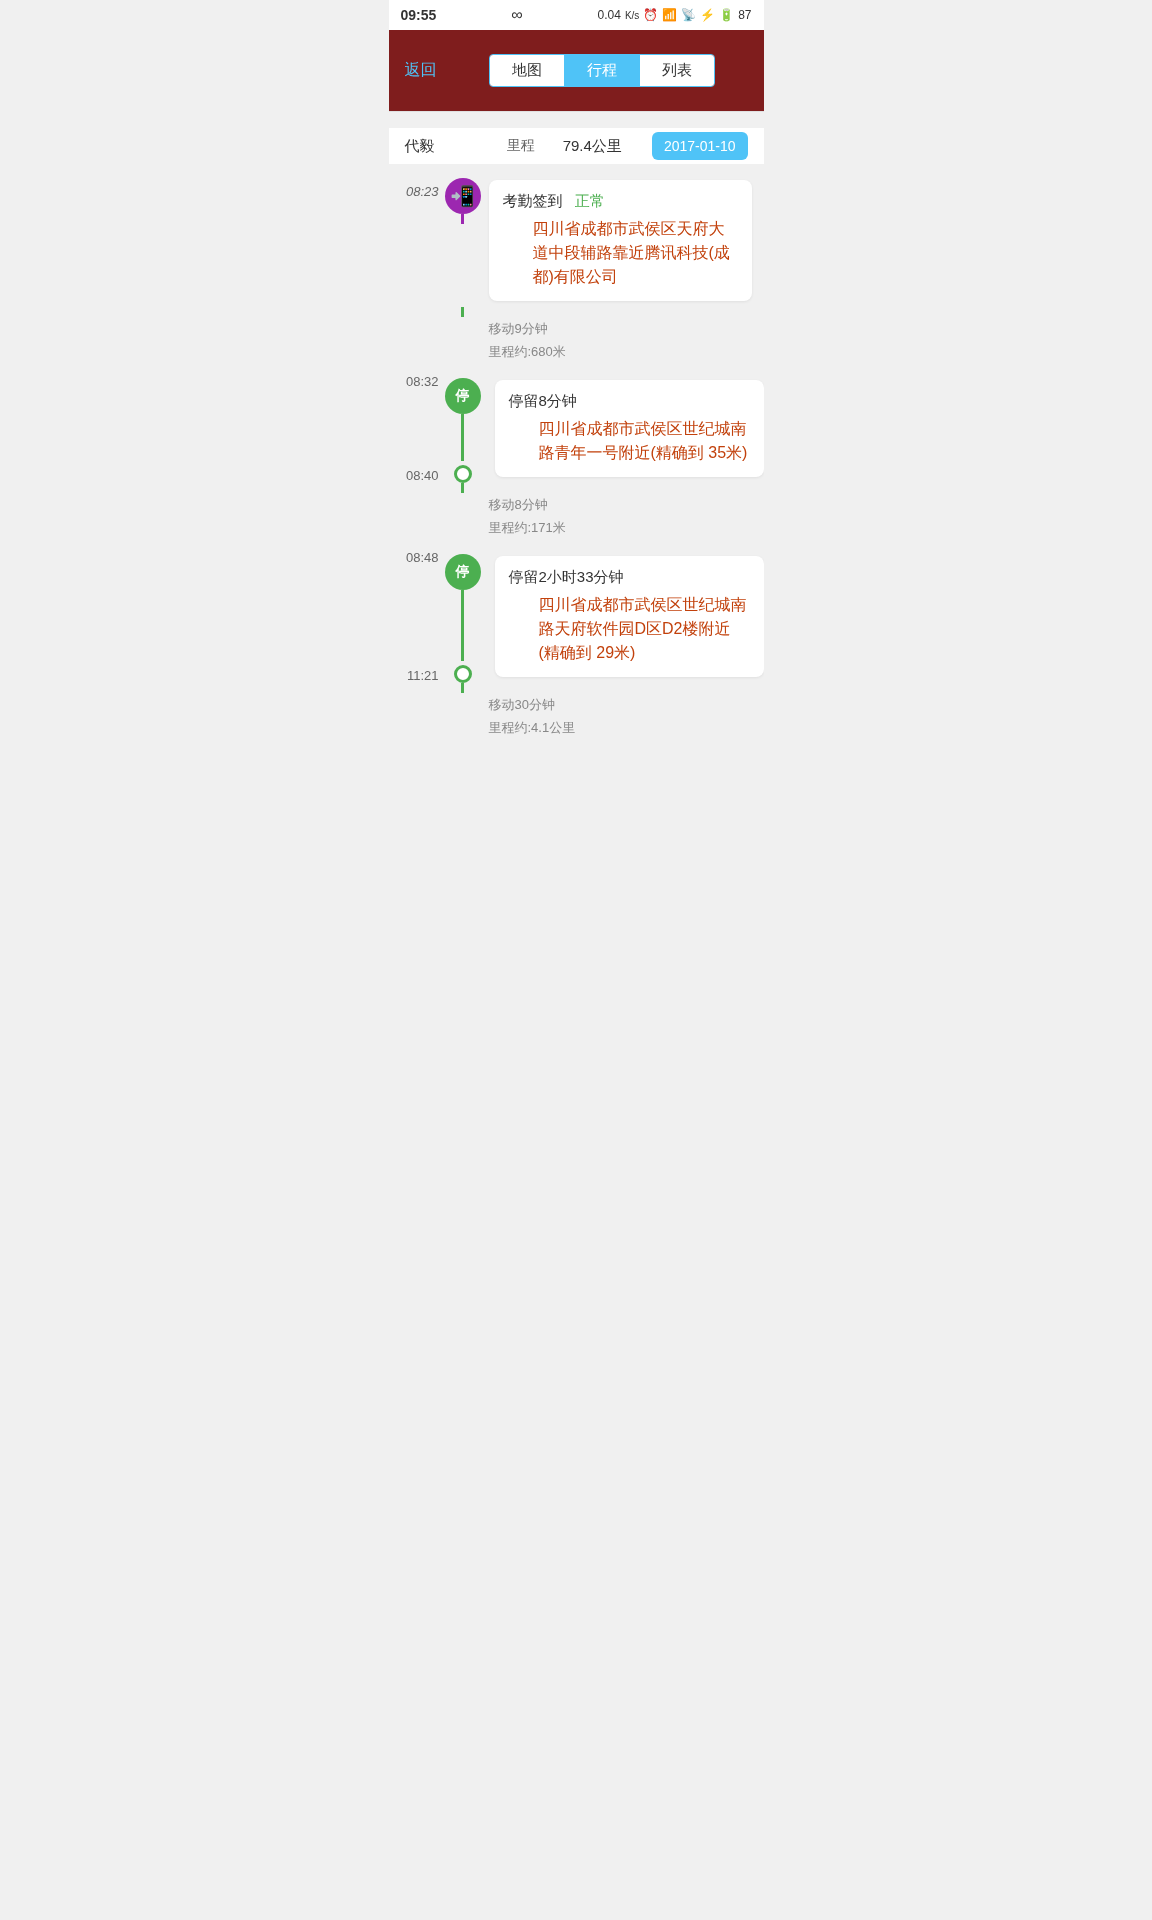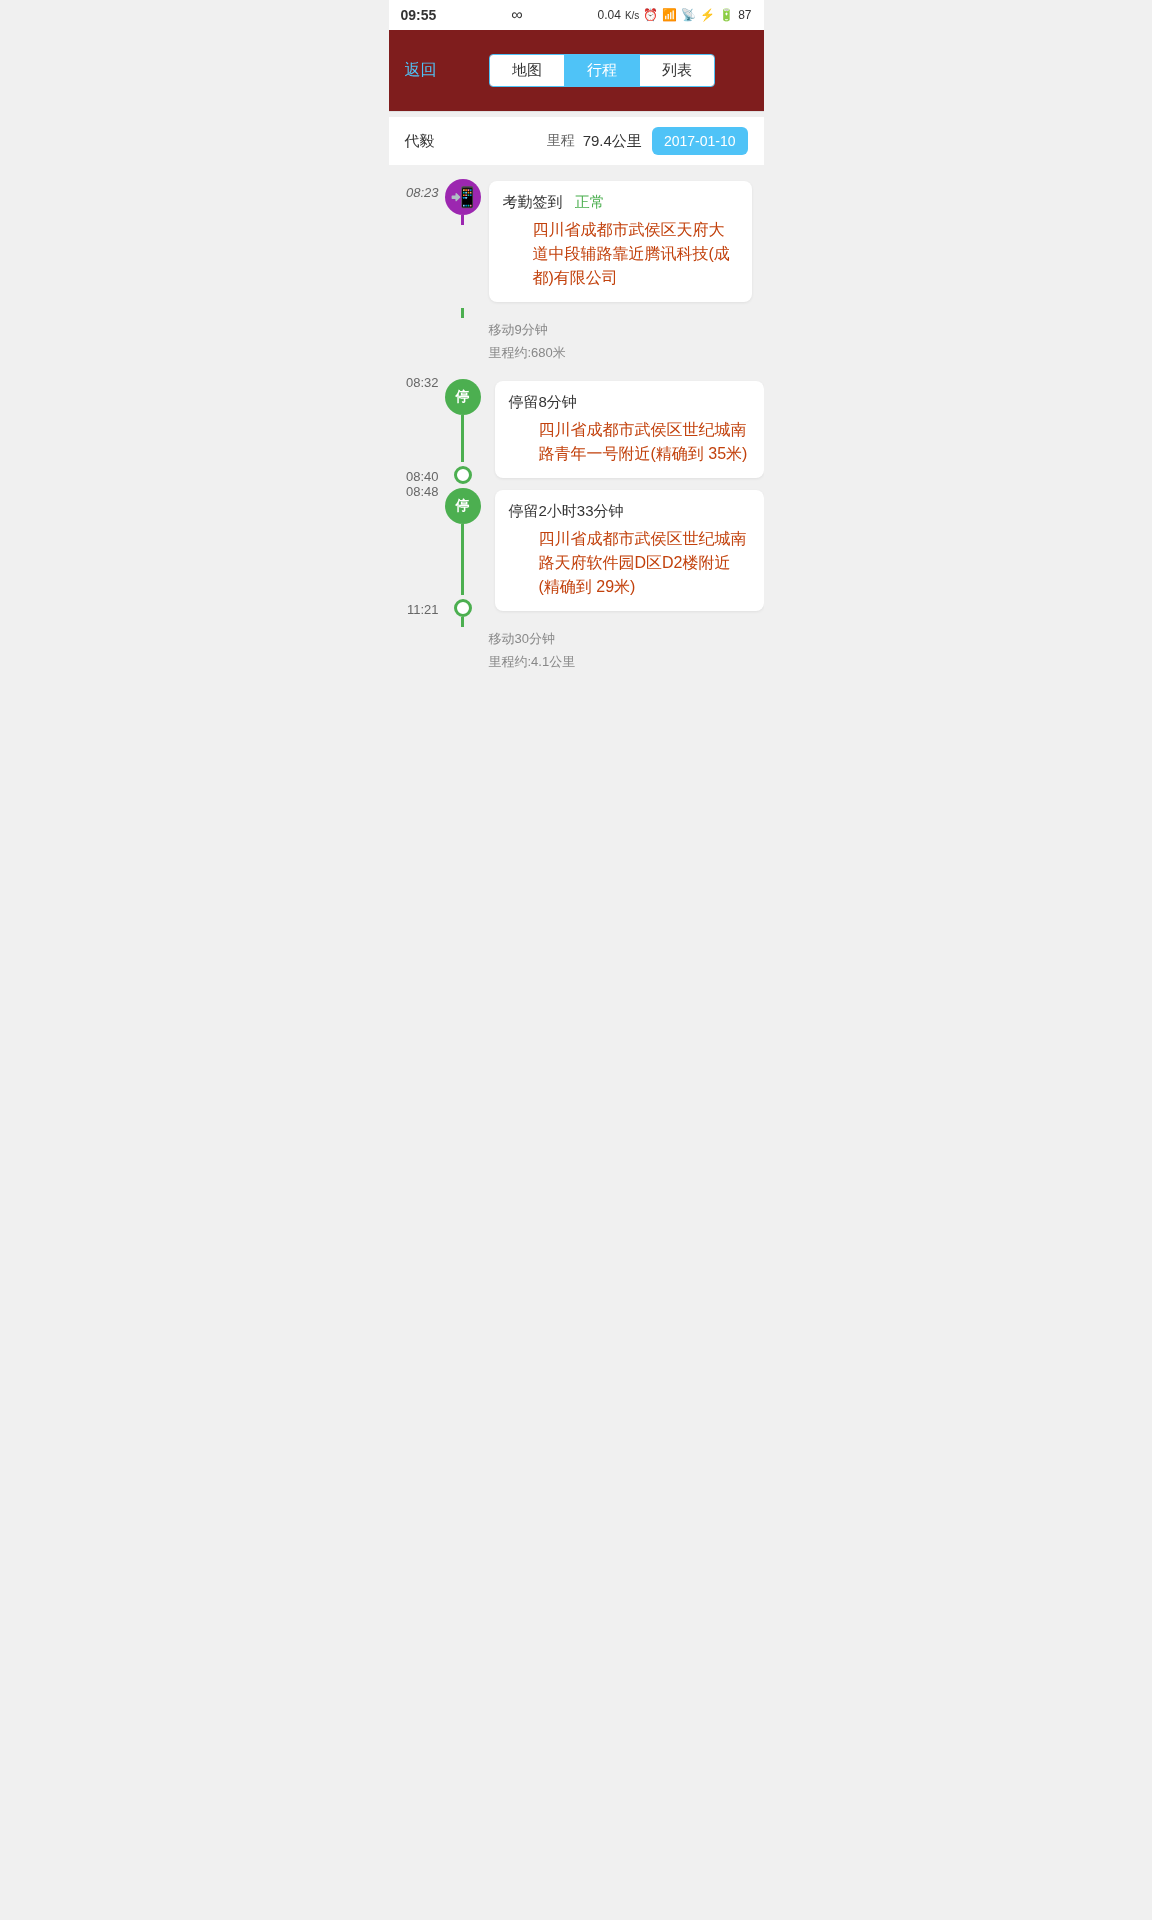--- a/index.html
+++ b/index.html
@@ -63,22 +63,23 @@
     .tab-item.active {
       background: #4FC3F7;
       color: #fff;
     }
 
     
     .info-bar {
       background: #fff;
       display: flex;
       align-items: center;
-      padding: 10px 16px;
-      margin-top: 5px;
+      padding: 4px 16px;
+      margin-top: 16px;
+      gap: 20px;
     }
     .info-user { font-size: 15px; color: #333; font-weight: 500; }
     .info-mileage-label { font-size: 14px; color: #666; margin-left: auto; }
     .info-mileage-value { font-size: 15px; color: #333; font-weight: 500; margin-left: 8px; }
     .date-badge {
       background: #4FC3F7;
       color: #fff;
       border-radius: 6px;
       padding: 6px 12px;
       font-size: 14px;
@@ -307,20 +308,30 @@
       </div>
       <div class="stop-card-col">
         <div class="card">
           <div class="card-title">停留8分钟</div>
           <div class="card-address">四川省成都市武侯区世纪城南路青年一号附近(精确到 35米)</div>
         </div>
       </div>
     </div>
   </div>
 
+  <div class="movement-row">
+    <div class="movement-time-col"></div>
+    <div class="movement-line-col">
+      <div class="line-segment line-green" style="height:80px;"></div>
+    </div>
+    <div class="movement-content">
+      <div>移动8分钟</div>
+      <div>里程约:171米</div>
+    </div>
+  </div>
 
   <div class="stop-block">
     <div class="stop-inner">
       <div class="stop-times">
         <span>08:48</span>
         <span style="margin-top:80px;">11:21</span>
       </div>
       <div class="stop-line-col">
         <div class="icon-circle green" style="font-size:14px;font-weight:bold;">停</div>
         <div class="line-segment line-green" style="height:75px;"></div>

